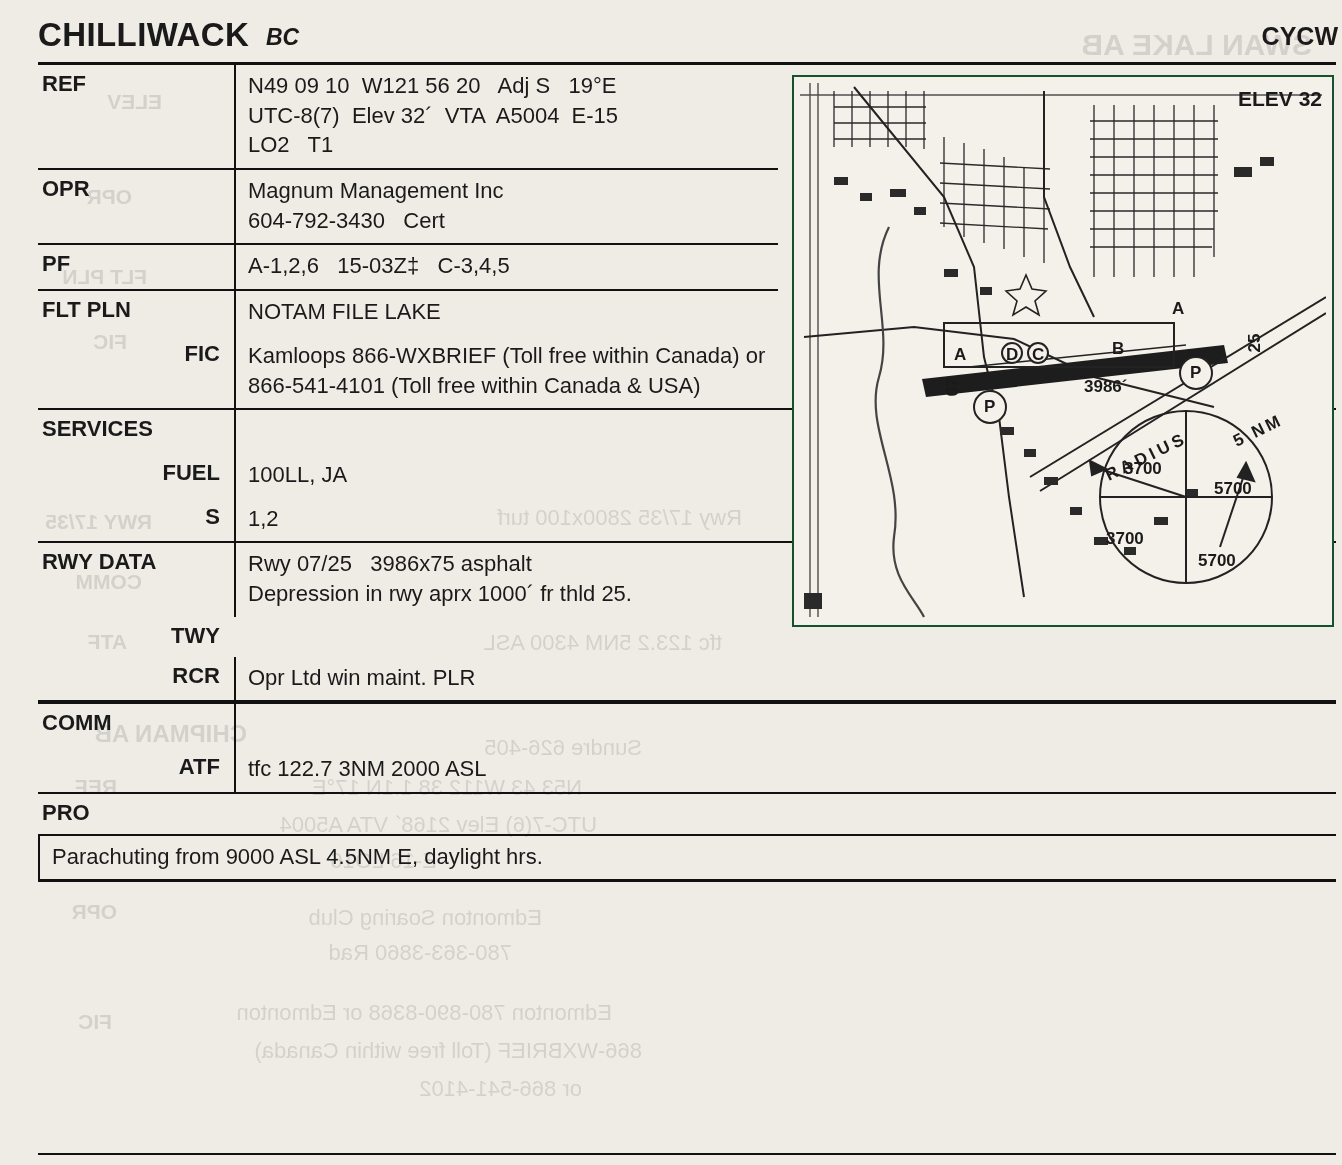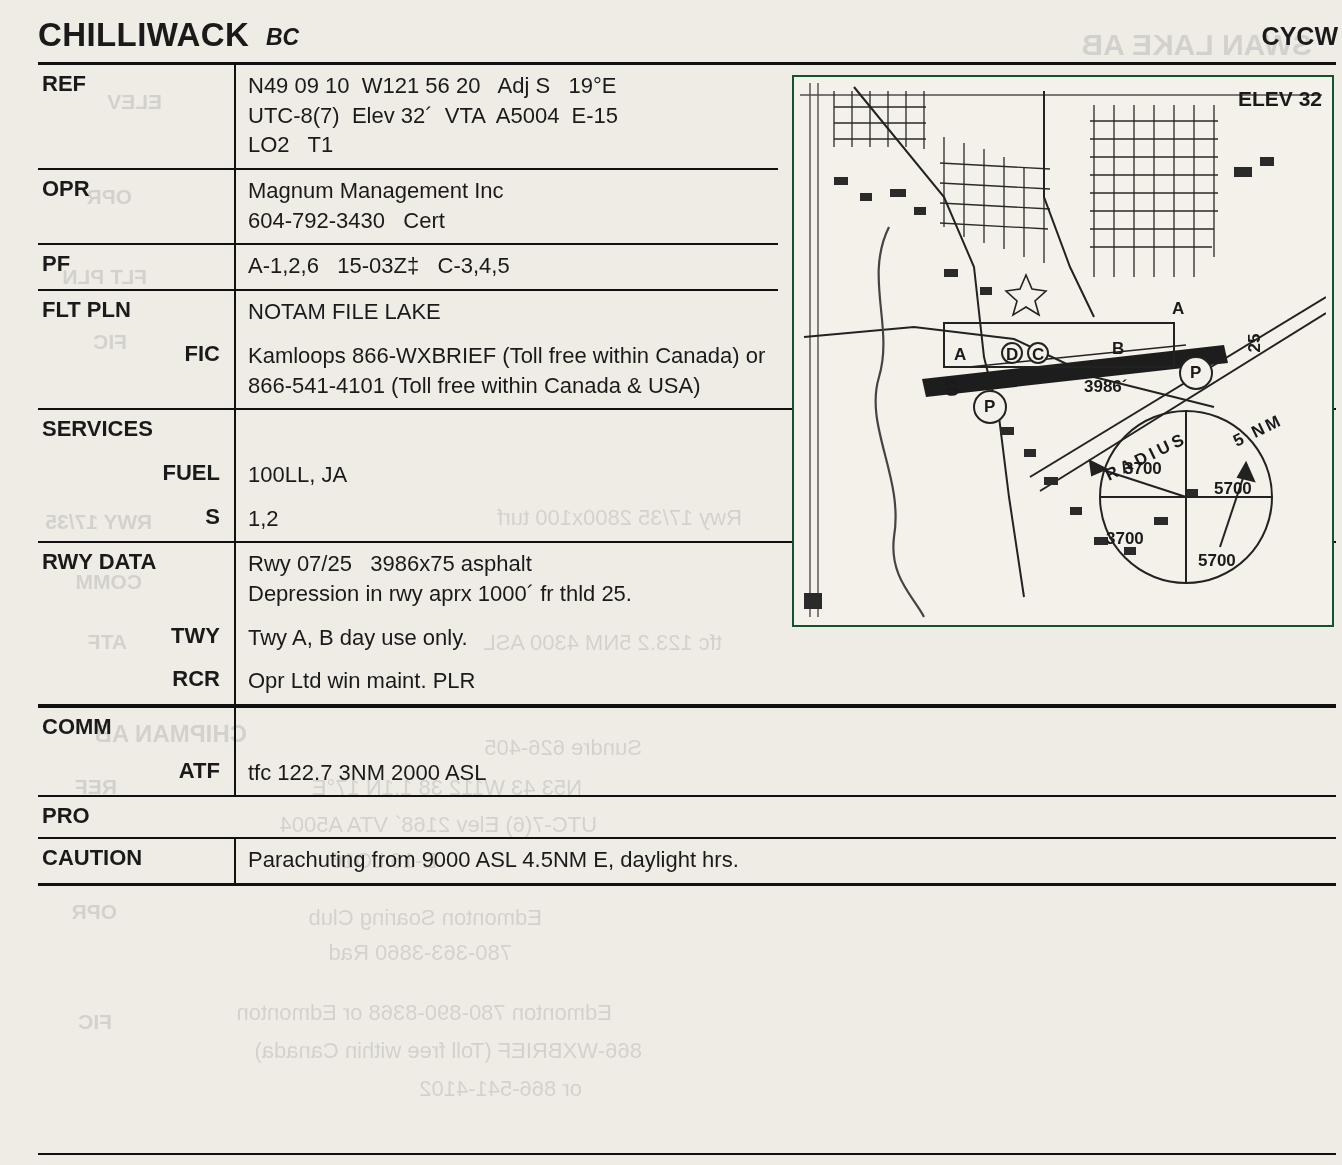--- a/index.html
+++ b/index.html
@@ -281,21 +281,20 @@
 
     <div class="row sep">
       <div class="lbl">RWY DATA</div>
       <div class="val">
         <div class="line">Rwy 07/25   3986x75 asphalt</div>
         <div class="line">Depression in rwy aprx 1000´ fr thld 25.</div>
       </div>
     </div>
     <div class="row">
       <div class="lbl sub">TWY</div>
-      <div class="val">Twy A, B day use only.</div>
     </div>
     <div class="row">
       <div class="lbl sub">RCR</div>
       <div class="val">Opr    Ltd win maint. PLR</div>
     </div>
 
     <div class="row sep">
     </div>
 
     <div class="row sep">
@@ -305,20 +304,19 @@
     <div class="row">
       <div class="lbl sub">ATF</div>
       <div class="val">tfc 122.7   3NM 2000 ASL</div>
     </div>
 
     <div class="row sep">
       <div class="lbl">PRO</div>
     </div>
 
     <div class="row sep">
-      <div class="lbl">CAUTION</div>
       <div class="val wrap">Parachuting from 9000 ASL 4.5NM E, daylight hrs.</div>
     </div>
 
   </div>
 
   <div class="bottomrule2"></div>
 </div>
 
 </body></html>

